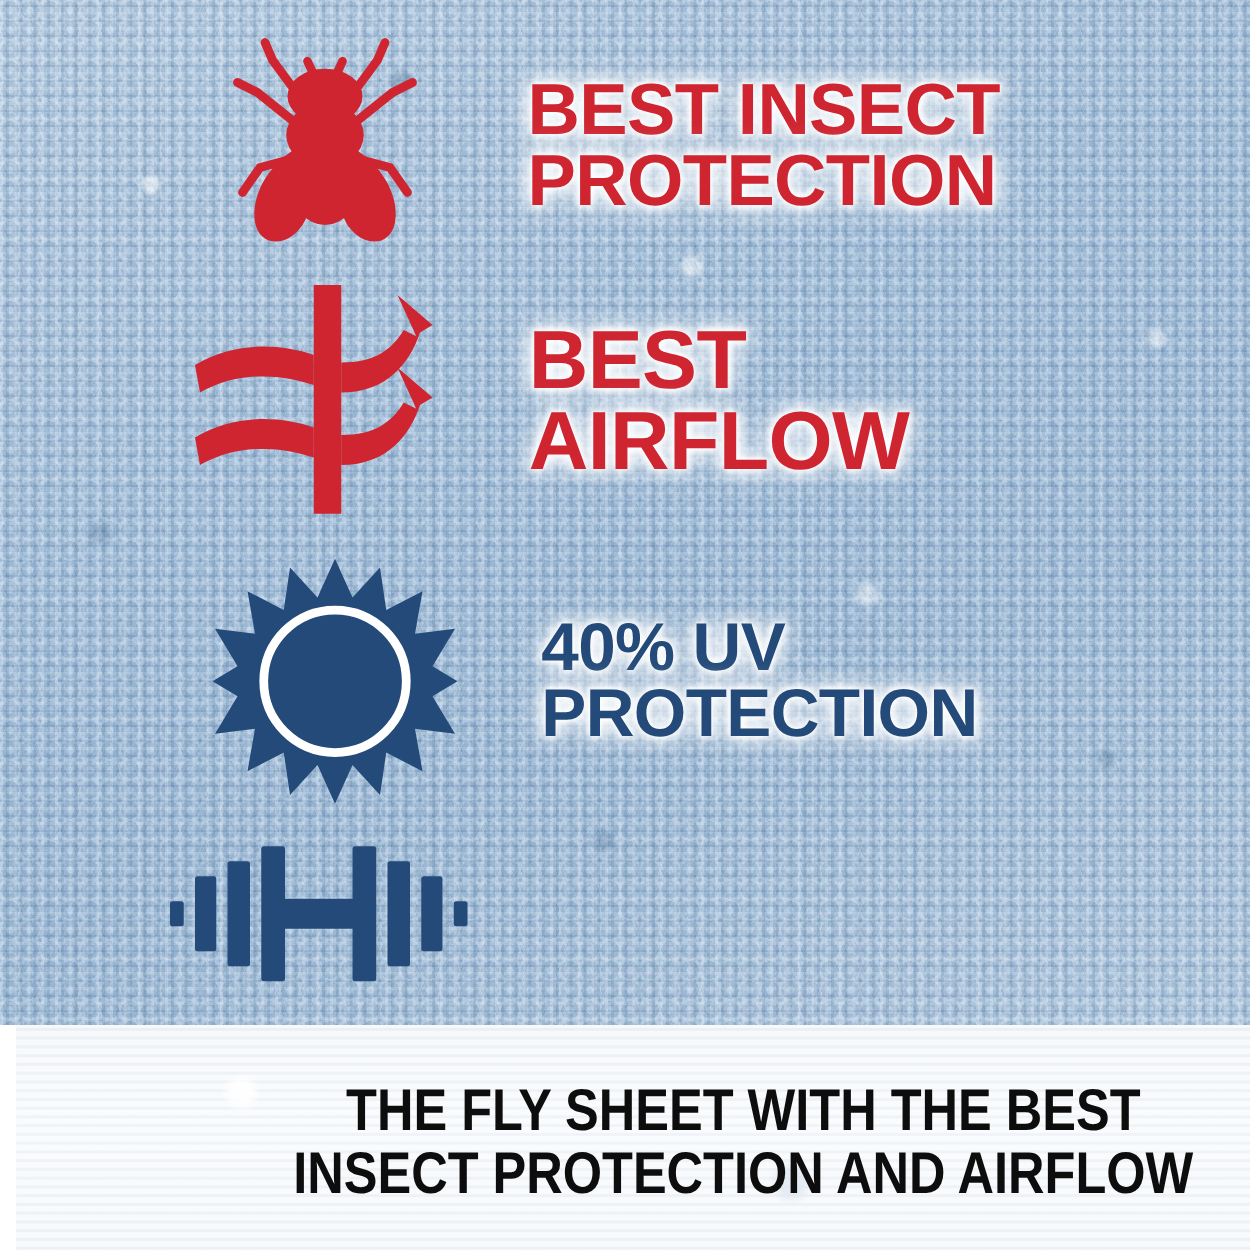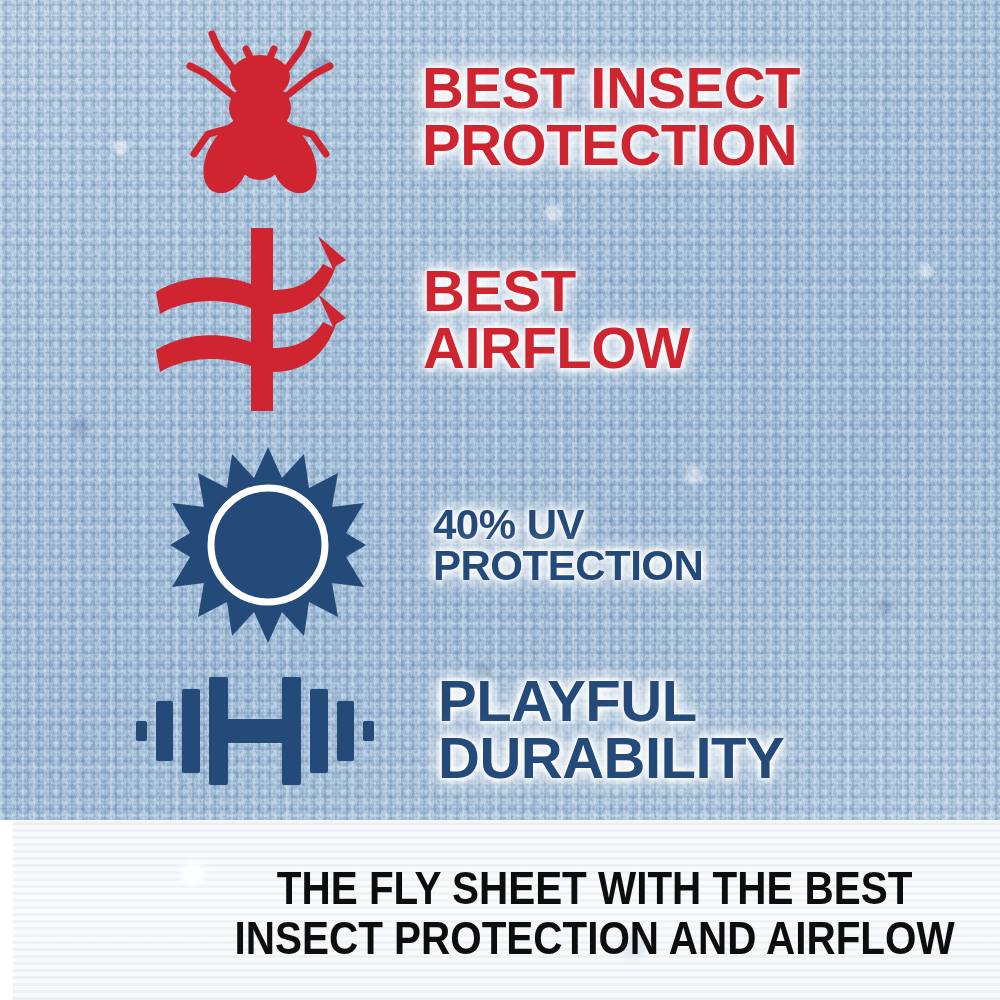--- a/index.html
+++ b/index.html
@@ -112,22 +112,22 @@
   #row-airflow { left: 150px; top: 222px;  width: 830px; height: 195px; }
   #row-uv      { left: 160px; top: 440px;  width: 820px; height: 210px; }
   #row-durable { left: 130px; top: 650px;  width: 850px; height: 160px; }
 
   #row-insect  .feature-icon { width: 200px; height: 190px; }
   #row-airflow .feature-icon { width: 225px; height: 195px; }
   #row-uv      .feature-icon { width: 215px; height: 210px; }
   #row-durable .feature-icon { width: 250px; height: 150px; }
 
   #row-insect  .feature-text { font-size: 58px; margin-left: 62px; }
-  #row-airflow .feature-text { font-size: 58px; margin-left: 48px; }
-  #row-uv      .feature-text { font-size: 42px; margin-left: 58px; }
+  #row-airflow .feature-text { font-size: 66px; margin-left: 48px; }
+  #row-uv      .feature-text { font-size: 54px; margin-left: 58px; }
   #row-durable .feature-text { font-size: 58px; margin-left: 58px; }
 
   
   #caption-band {
     position: absolute;
     left: 13px; top: 820px;
     width: 1000px;
     height: 180px;
     background-color: #eef2f6;
     background-image:
@@ -249,22 +249,20 @@
             <rect x="79" y="22" width="19" height="108" rx="2"></rect>
 
             <rect x="152" y="22" width="19" height="108" rx="2"></rect>
             <rect x="180" y="34" width="18" height="84" rx="2"></rect>
             <rect x="207" y="46" width="17" height="60" rx="2"></rect>
 
             <rect x="96" y="64" width="58" height="24" rx="2"></rect>
           </g>
         </svg>
       </div>
-      <div class="feature-text txt-navy">PLAYFUL
-DURABILITY</div>
     </div>
   </div>
 
   <div id="caption-band">
     <div id="caption-text">THE FLY SHEET WITH THE BEST
 INSECT PROTECTION AND AIRFLOW</div>
   </div>
 
 </div>
 

